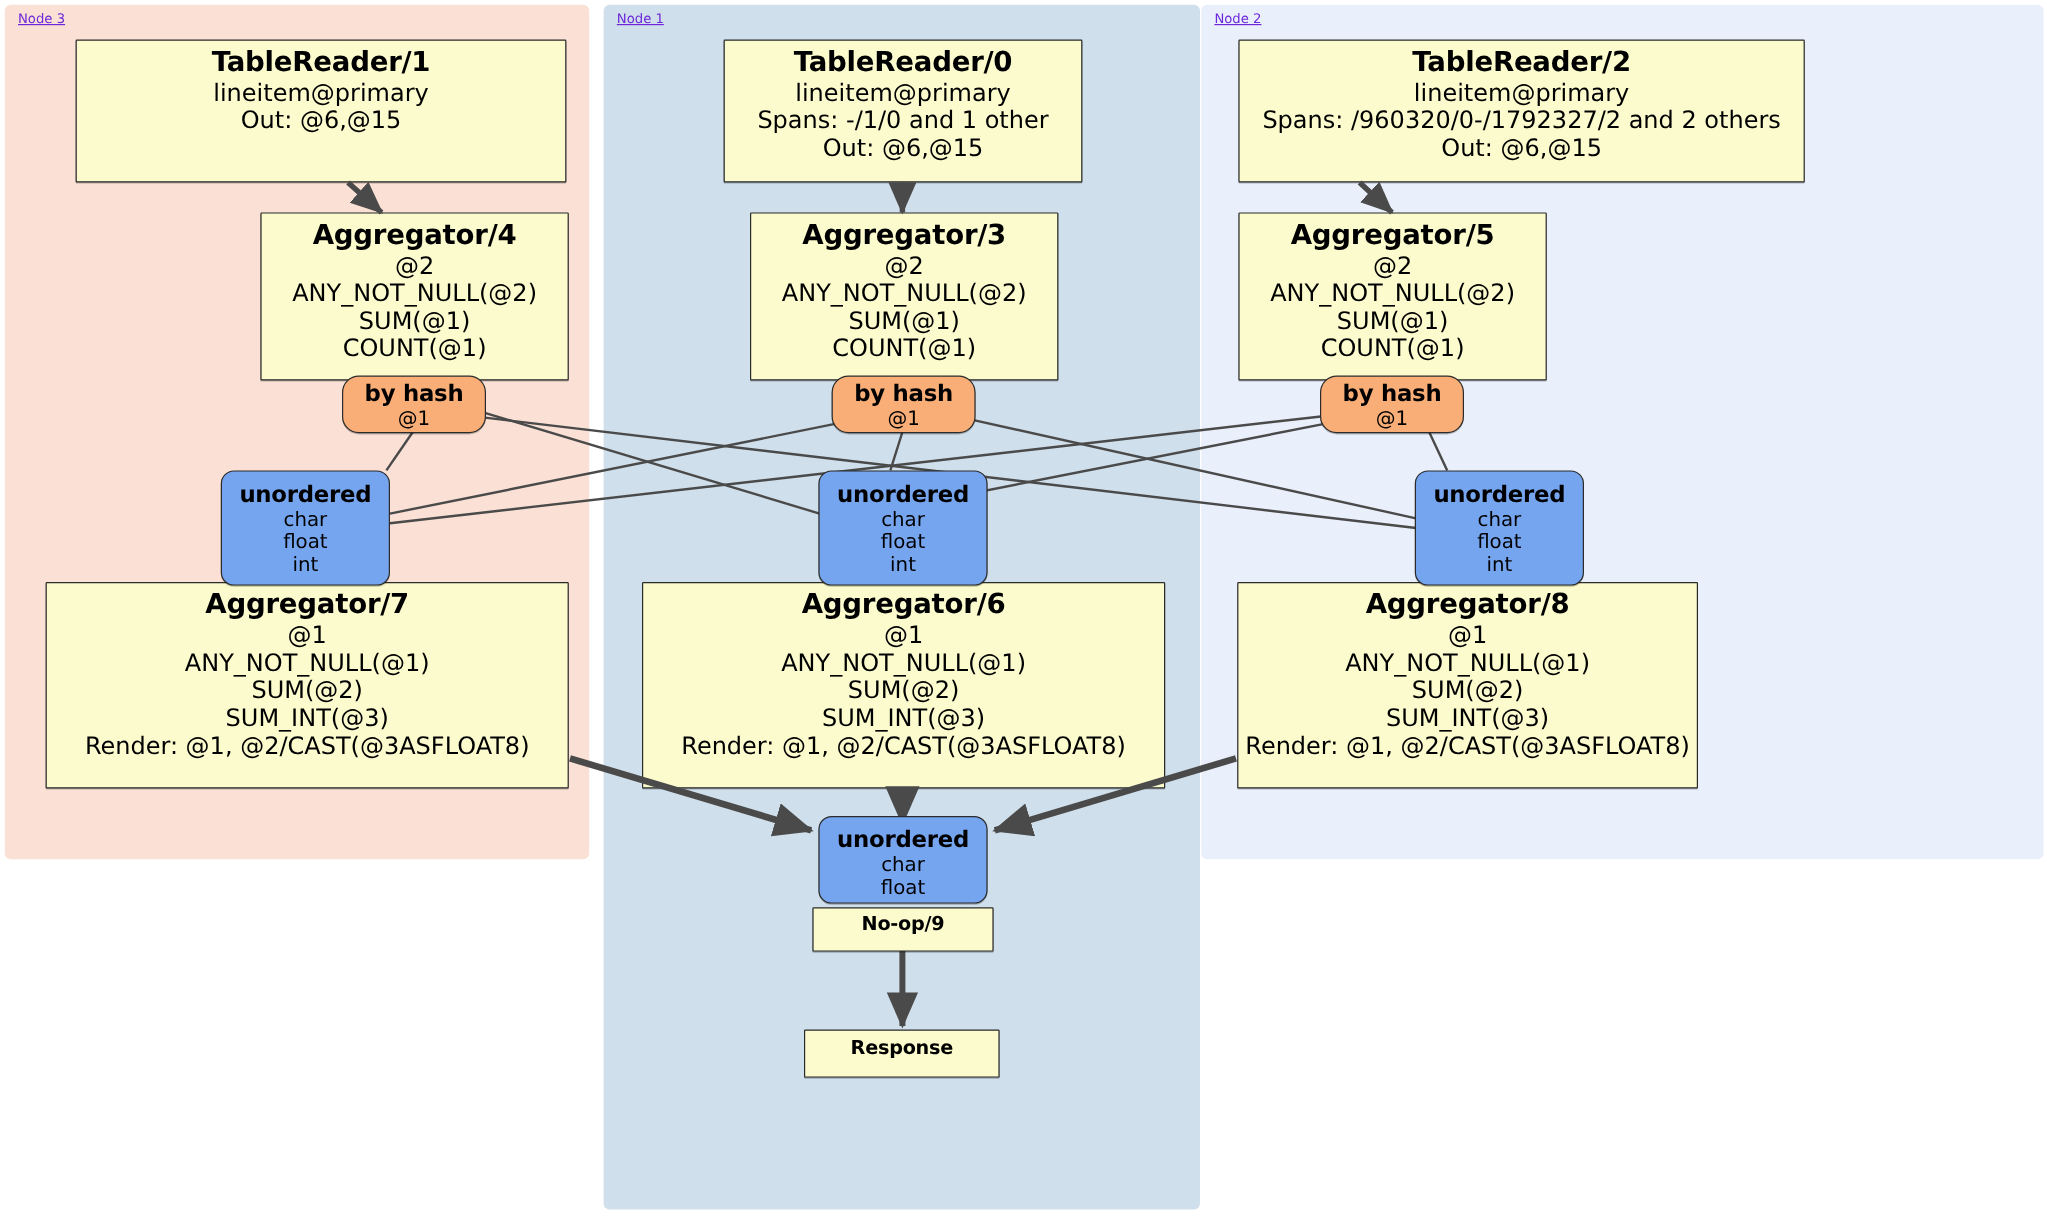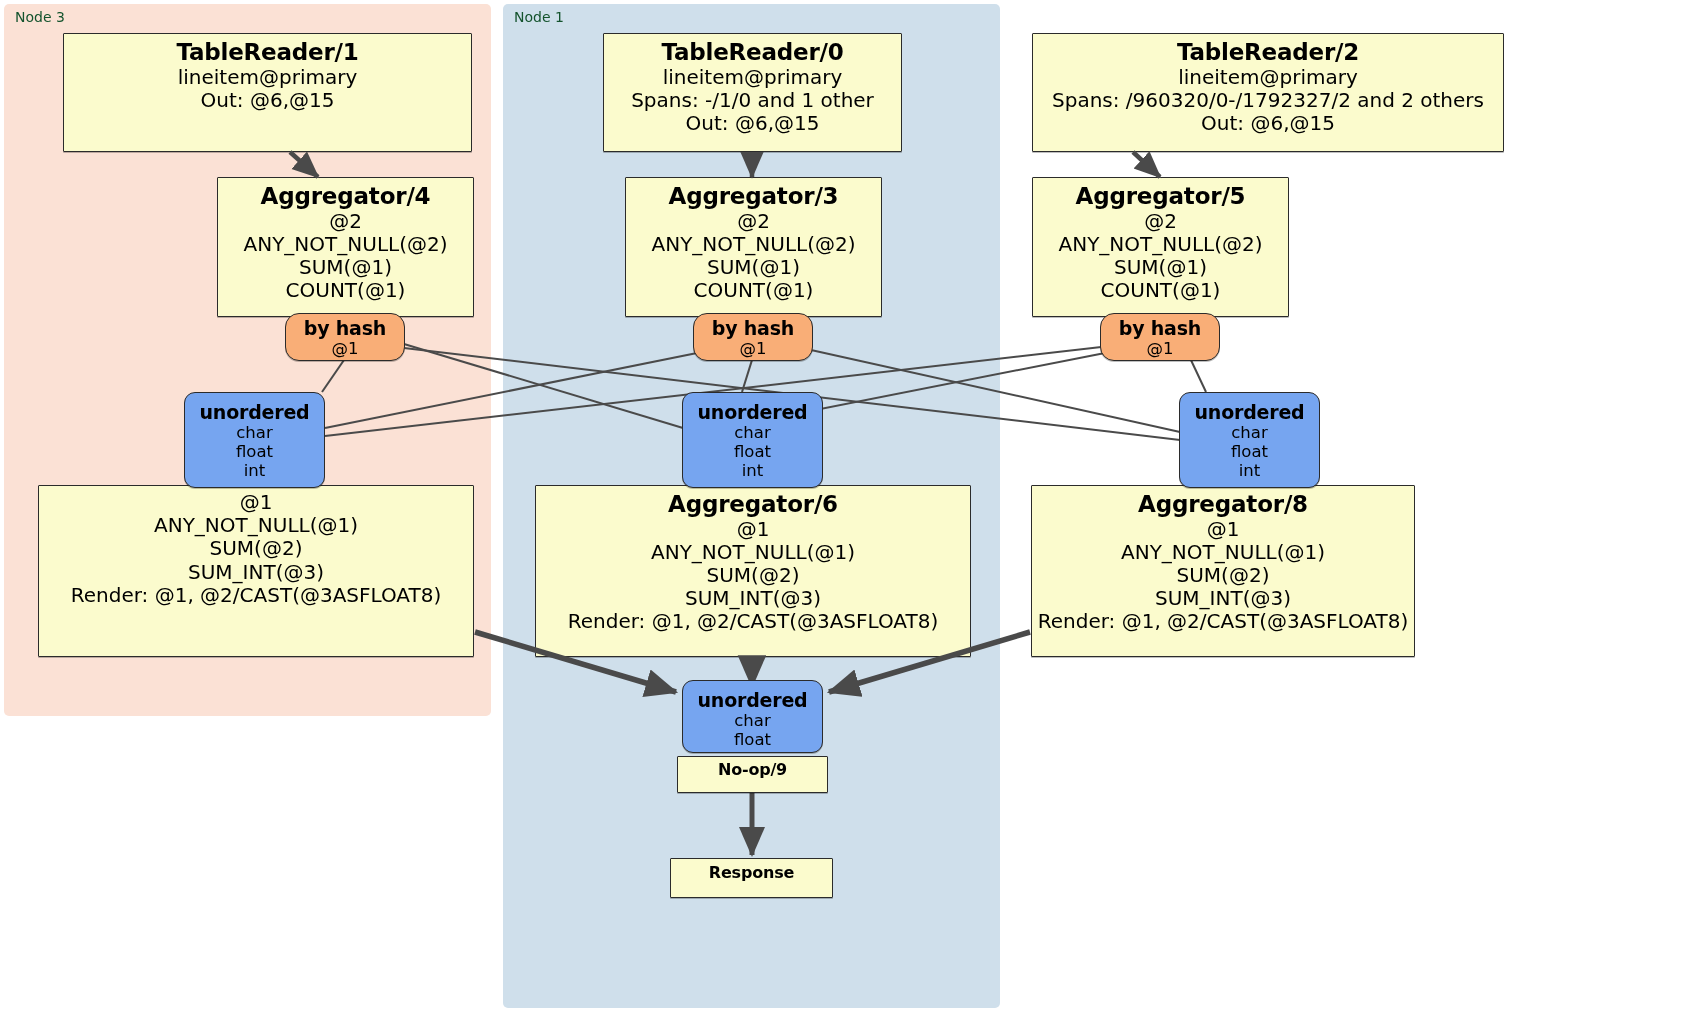--- a/index.html
+++ b/index.html
@@ -19,23 +19,24 @@
   
   .node-panel {
     position: absolute;
     border-radius: 5px;
     box-sizing: border-box;
   }
   .node-panel > .panel-label {
     position: absolute;
     top: 5px;
     left: 11px;
-    font-size: 14px;
-    color: #14532d;
+    font-size: 11px;
+    color: #6d28d9;
     white-space: nowrap;
+    text-decoration: underline;
   }
   
   .gbox {
     position: absolute;
     box-sizing: border-box;
     border: 1.6px solid #2b2b2b;
     border-radius: 1px;
     text-align: center;
     color: #000;
     line-height: 1.16;
@@ -84,20 +85,23 @@
 <div id="canvas">
 
   <div class="node-panel" style="left:4px; top:4px; width:487px; height:712px; background:#fbe1d5;">
     <span class="panel-label">Node 3</span>
   </div>
 
   <div class="node-panel" style="left:503px; top:4px; width:497px; height:1004px; background:#cfdfeb;">
     <span class="panel-label">Node 1</span>
   </div>
 
+  <div class="node-panel" style="left:1001px; top:4px; width:702px; height:712px; background:#eaf0fb;">
+    <span class="panel-label">Node 2</span>
+  </div>
 
   <svg class="edges" viewBox="0 0 1706 1016">
     <defs>
       <marker id="arrow-thin" markerWidth="9" markerHeight="9" refX="7.5" refY="3.2" orient="auto" markerUnits="strokeWidth">
         <path d="M0,0 L8,3.2 L0,6.4 z" fill="#4a4a4a"></path>
       </marker>
       <marker id="arrow-thick" markerWidth="7" markerHeight="7" refX="5.6" refY="2.6" orient="auto" markerUnits="strokeWidth">
         <path d="M0,0 L6,2.6 L0,5.2 z" fill="#4a4a4a"></path>
       </marker>
     </defs>
@@ -199,20 +203,21 @@
   </div>
 
   <div class="gbox bluebox layer-high" style="left:1179px; top:392px; width:141px; height:96px; padding-top:8px;">
     <span class="ttl">unordered</span>
     <span class="ln">char</span>
     <span class="ln">float</span>
     <span class="ln">int</span>
   </div>
 
   <div class="gbox yellowbox layer-low" style="left:38px; top:485px; width:436px; height:172px;">
+    <span class="ttl">Aggregator/7</span>
     <span class="ln">@1</span>
     <span class="ln">ANY_NOT_NULL(@1)</span>
     <span class="ln">SUM(@2)</span>
     <span class="ln">SUM_INT(@3)</span>
     <span class="ln">Render: @1, @2/CAST(@3ASFLOAT8)</span>
   </div>
 
   <div class="gbox yellowbox layer-low" style="left:535px; top:485px; width:436px; height:172px;">
     <span class="ttl">Aggregator/6</span>
     <span class="ln">@1</span>

